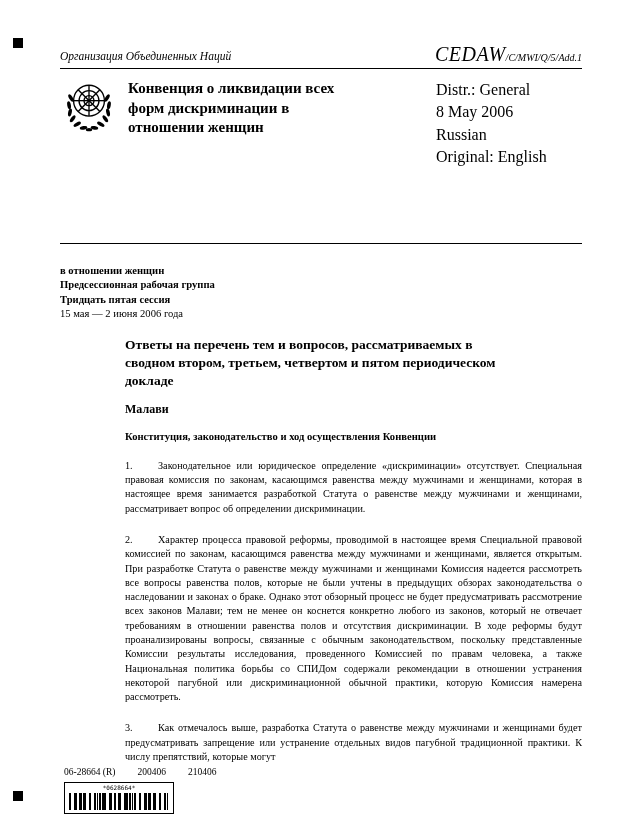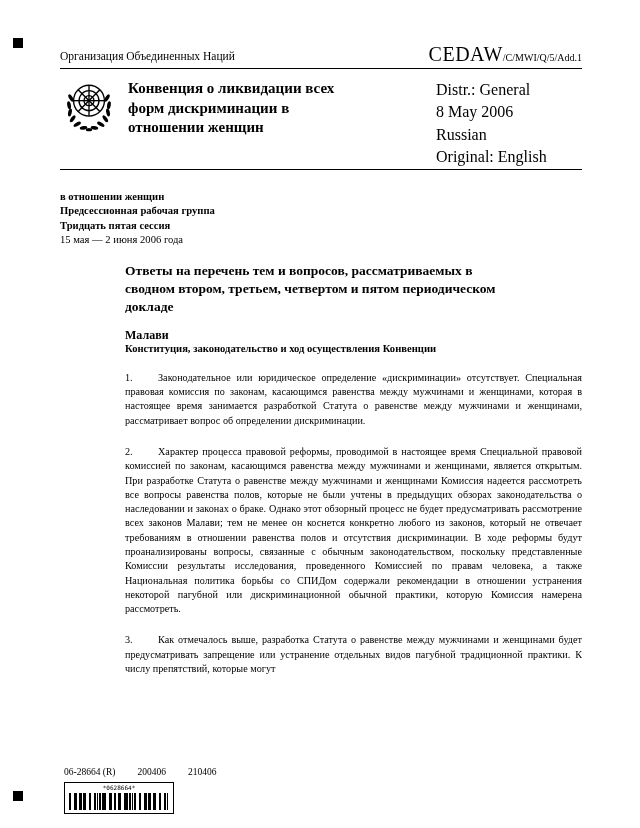--- a/index.html
+++ b/index.html
@@ -10,38 +10,38 @@
     background:#ffffff; color:#000; overflow:hidden;
   }
   .regmark { position:absolute; width:10px; height:10px; background:#000; left:13px; }
   .regmark.top { top:38px; }
   .regmark.bottom { top:791px; }
 
   .inner { padding:44px 58px 0 60px; }
 
   .header-row {
     display:flex; justify-content:space-between; align-items:flex-end;
-    padding-bottom:4px; border-bottom:1px solid #000;
+    padding-bottom:4px; border-bottom:1px solid #000;font-style:italic;
   }
   .org-name { font-size:11.5px; padding-bottom:2px; }
   .doc-symbol { font-size:20px; letter-spacing:.5px; line-height:1; white-space:nowrap; }
   .doc-symbol .suffix { font-size:10px; letter-spacing:0; }
 
-  .masthead { display:flex; padding-top:9px; border-bottom:1px solid #000; }
+  .masthead { display:flex; padding-top:9px; padding-bottom:74px; border-bottom:1px solid #000; }
   .emblem { width:58px; height:58px; flex:0 0 58px; margin-right:10px; }
   .doc-title { width:230px; font-weight:bold; font-size:15px; line-height:1.3; padding-top:1px; }
   .distr-block { margin-left:78px; font-size:16px; line-height:1.4; padding-top:1px; white-space:nowrap; }
 
   .committee { margin-top:20px; font-size:10.6px; line-height:1.38; }
   .committee .b { font-weight:bold; }
 
   .content { margin-left:65px; margin-top:14px; width:457px; }
   .main-heading { font-weight:bold; font-size:13.5px; line-height:1.33; width:400px; }
   .country { font-weight:bold; font-size:12px; margin-top:12px; }
-  .section-heading { font-weight:bold; font-size:10.6px; }
+  .section-heading { font-weight:bold; font-size:10.6px; margin-top:14px; }
   .body-para { font-size:10.2px; line-height:1.4; text-align:justify; margin-top:17px; }
   .pnum { display:inline-block; width:33px; }
 
   .footer { position:absolute; left:64px; bottom:14px; }
   .docnum-line { font-size:9.5px; margin-bottom:5px; }
   .docnum-line span { margin-right:22px; }
   .barcode-box { width:110px; border:1px solid #000; padding:2px 4px 3px 4px; background:#fff; }
   .barcode-text { font-family:"DejaVu Sans Mono", monospace; font-size:6px; text-align:center; line-height:1.1; }
   .barcode-bars {
     height:17px; margin-top:1px;

